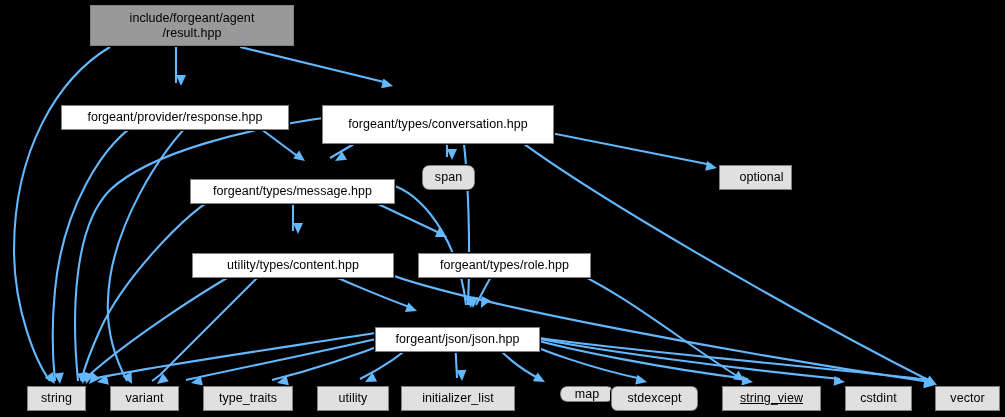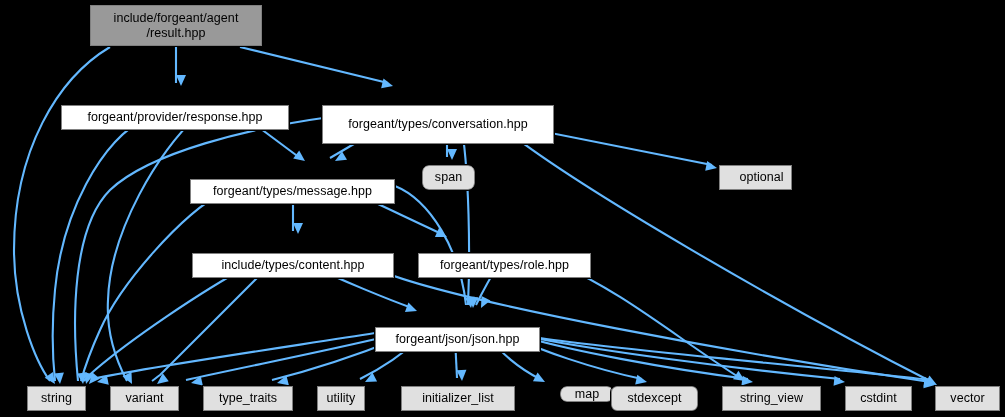--- a/index.html
+++ b/index.html
@@ -122,34 +122,34 @@
       <path d="M 515,338 C 540,350 590,368 642,379" class="edge-path"></path>
       <polygon points="0,0 -11,-5 -11,5" class="edge-head" transform="translate(647,382) rotate(12.236705134349268)"></polygon>
       <path d="M 528,338 C 570,350 660,368 748,379" class="edge-path"></path>
       <polygon points="0,0 -11,-5 -11,5" class="edge-head" transform="translate(753,382) rotate(7.233021483198723)"></polygon>
       <path d="M 535,338 C 595,350 720,367 840,379" class="edge-path"></path>
       <polygon points="0,0 -11,-5 -11,5" class="edge-head" transform="translate(845,382) rotate(5.747419917729283)"></polygon>
       <path d="M 540,338 C 620,350 830,368 930,380" class="edge-path"></path>
       <polygon points="0,0 -11,-5 -11,5" class="edge-head" transform="translate(935,383) rotate(6.757983566055674)"></polygon>
     </svg>
   <div id="node-layer">
-      <div class="gnode root" style="left: 90px; top: 5px; width: 172px; height: 41px;">include/forgeant/agent
+      <div class="gnode root" style="left: 90px; top: 5px; width: 204px; height: 41px;">include/forgeant/agent
 /result.hpp</div>
       <div class="gnode header" style="left: 61px; top: 91px; width: 228px; height: 25px;">forgeant/provider/response.hpp</div>
       <div class="gnode header" style="left: 322px; top: 91px; width: 232px; height: 39px;">forgeant/types/conversation.hpp</div>
       <div class="gnode header" style="left: 190px; top: 165px; width: 205px; height: 25px;">forgeant/types/message.hpp</div>
       <div class="gnode system" style="left: 422px; top: 165px; width: 53px; height: 25px; border-radius: 7px;">span</div>
       <div class="gnode system" style="left: 719px; top: 165px; width: 73px; height: 25px; padding-left: 12px;">optional</div>
-      <div class="gnode header" style="left: 192px; top: 239px; width: 202px; height: 25px;">include/types/content.hpp</div>
+      <div class="gnode header" style="left: 192px; top: 239px; width: 202px; height: 25px;">utility/types/content.hpp</div>
       <div class="gnode header" style="left: 418px; top: 239px; width: 173px; height: 25px;">forgeant/types/role.hpp</div>
       <div class="gnode header" style="left: 375px; top: 313px; width: 165px; height: 25px;">forgeant/json/json.hpp</div>
       <div class="gnode system" style="left: 27px; top: 386px; width: 59px; height: 25px;">string</div>
       <div class="gnode system" style="left: 110px; top: 386px; width: 69px; height: 25px;">variant</div>
       <div class="gnode system" style="left: 203px; top: 386px; width: 90px; height: 25px;">type_traits</div>
-      <div class="gnode system" style="left: 317px; top: 386px; width: 48px; height: 25px;">utility</div>
+      <div class="gnode system" style="left: 317px; top: 386px; width: 72px; height: 25px;">utility</div>
       <div class="gnode system" style="left: 401px; top: 386px; width: 114px; height: 25px;">initializer_list</div>
       <div class="gnode system" style="left: 560px; top: 386px; width: 54px; height: 16px; border-radius: 7px;">map</div>
       <div class="gnode system" style="left: 611px; top: 386px; width: 87px; height: 25px; border-radius: 6px;">stdexcept</div>
-      <div class="gnode system" style="left: 722px; top: 386px; width: 99px; height: 25px;">string_view</div>
+      <div class="gnode system" style="left: 722px; top: 386px; width: 99px; height: 25px; text-decoration: underline;">string_view</div>
       <div class="gnode system" style="left: 845px; top: 386px; width: 67px; height: 25px;">cstdint</div>
       <div class="gnode system" style="left: 935px; top: 386px; width: 65px; height: 25px;">vector</div>
     </div>
 </div>
 
 </body></html>

